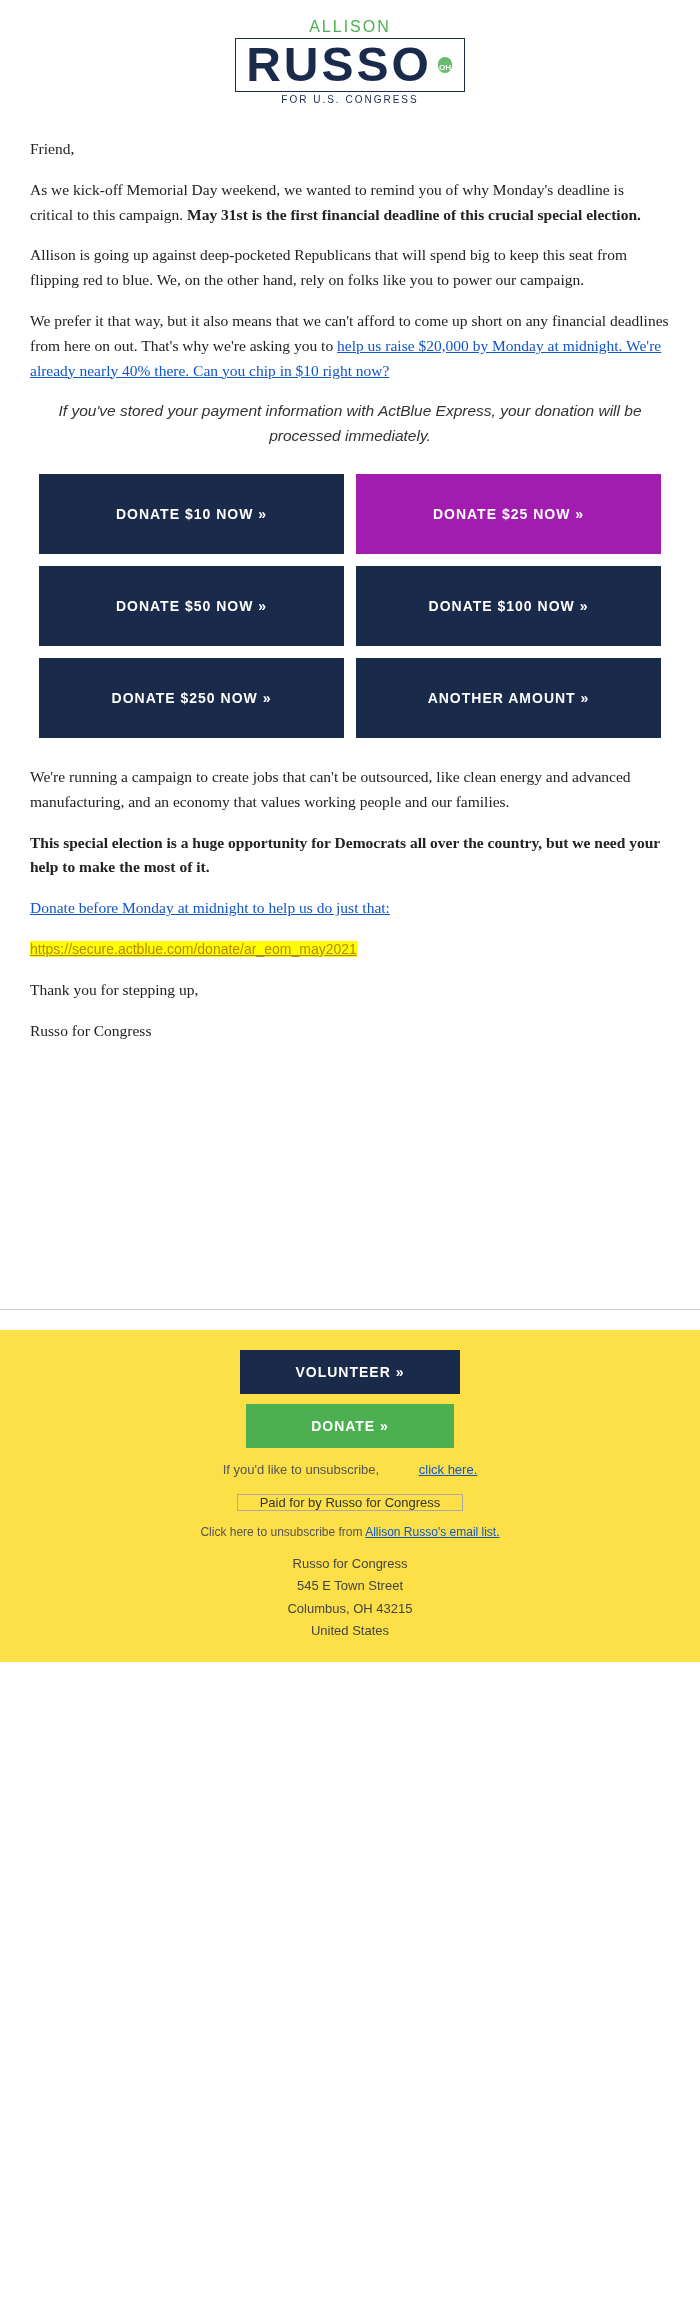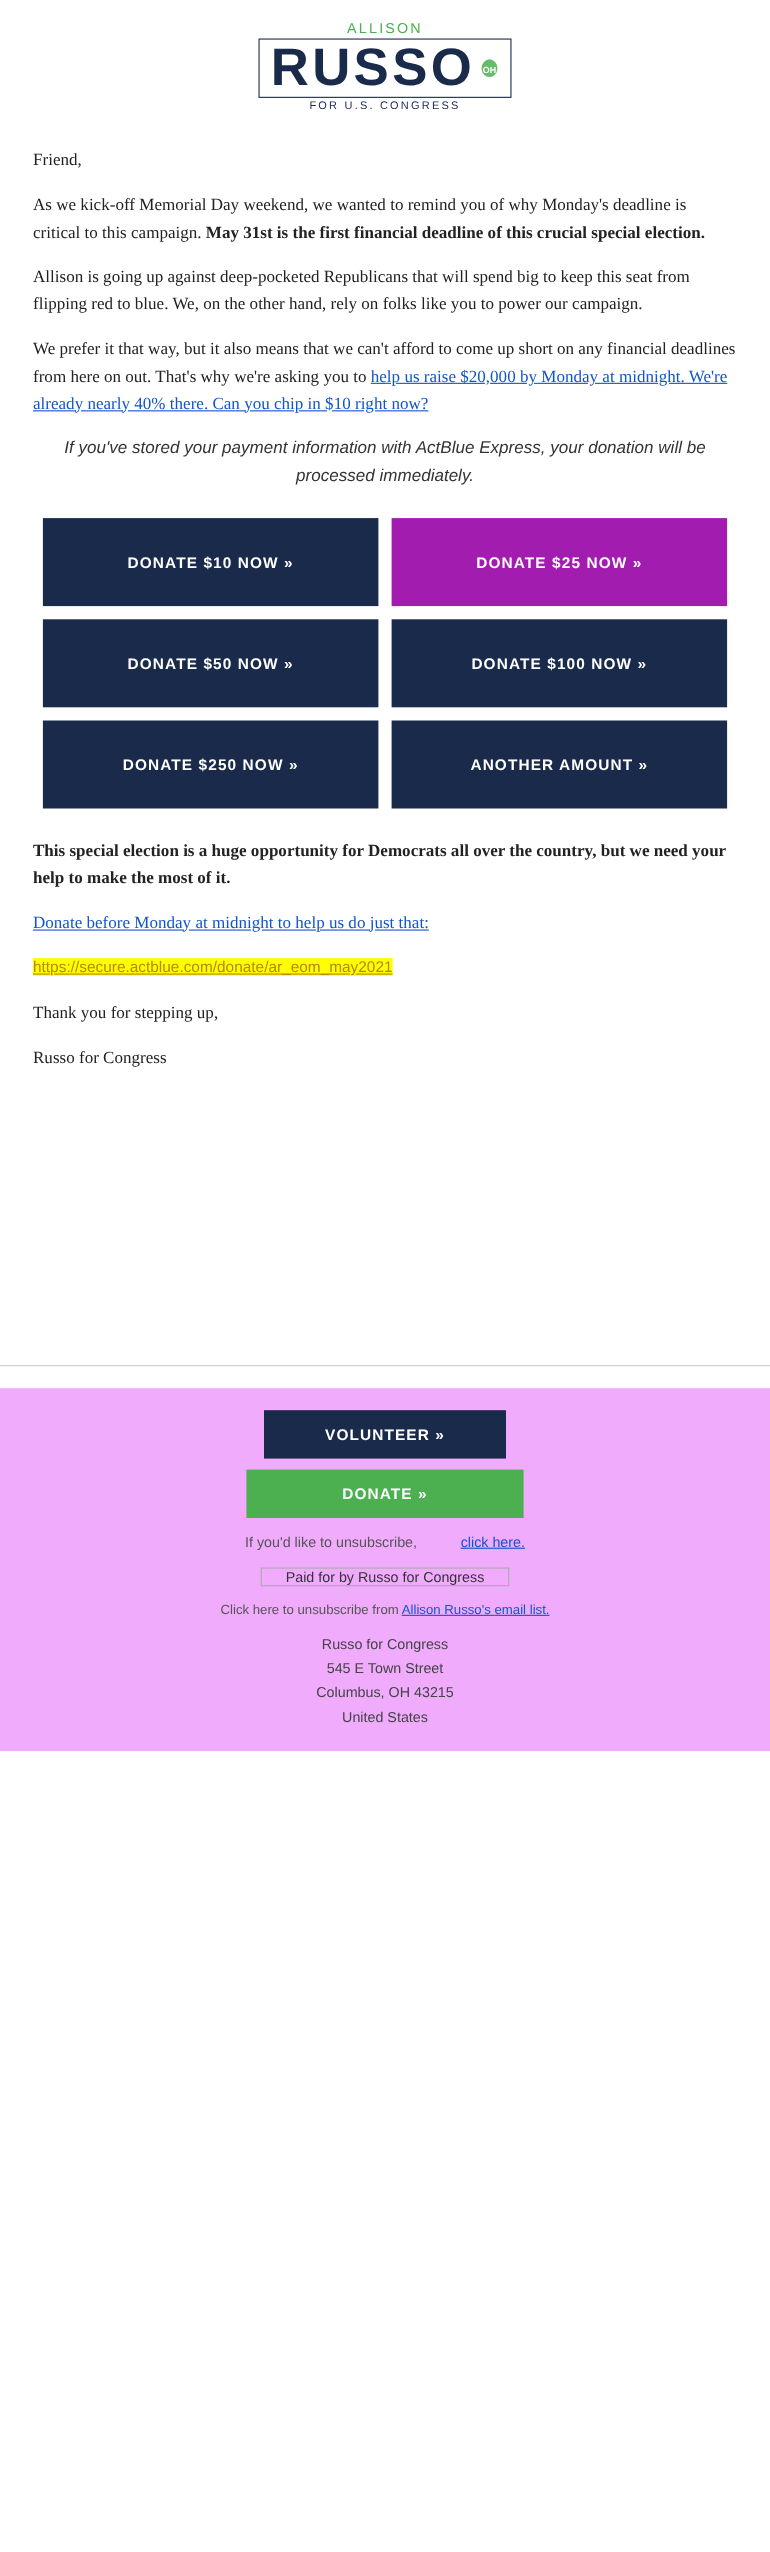--- a/index.html
+++ b/index.html
@@ -21,21 +21,21 @@
     .header {
       text-align: center;
       padding: 18px 0 10px 0;
       border-bottom: none;
     }
     .header-logo {
       display: inline-block;
       text-align: center;
     }
     .logo-allison {
-      font-size: 13px;
+      font-size: 16px;
       color: #4caf50;
       letter-spacing: 2px;
       font-family: Arial, sans-serif;
       text-transform: uppercase;
       display: block;
       margin-bottom: 0;
     }
     .logo-russo {
       font-size: 48px;
       font-weight: 900;
@@ -130,21 +130,21 @@
 
     
     .section-separator {
       border: none;
       border-top: 1px solid #ccc;
       margin: 30px 0 20px 0;
     }
 
     
     .footer-section {
-      background: #f0abfc;
+      background: #fde047;
       text-align: center;
       padding: 20px 30px 20px 30px;
     }
 
     .btn-volunteer {
       display: inline-block;
       background-color: #1a2a4a;
       color: #fff;
       font-family: Arial, sans-serif;
       font-size: 14px;
@@ -164,21 +164,21 @@
       color: #fff;
       font-family: Arial, sans-serif;
       font-size: 14px;
       font-weight: 900;
       letter-spacing: 1px;
       text-transform: uppercase;
       padding: 14px 24px;
       margin-bottom: 14px;
       cursor: pointer;
       border: none;
-      width: 252px;
+      width: 208px;
       text-align: center;
     }
 
     .unsubscribe-text {
       font-size: 13px;
       font-family: Arial, sans-serif;
       color: #555;
       margin-bottom: 16px;
     }
     .unsubscribe-link {
@@ -280,20 +280,21 @@
         <td>
           <button class="btn-donate btn-dark">DONATE $250 NOW »</button>
         </td>
         <td>
           <button class="btn-donate btn-dark">ANOTHER AMOUNT »</button>
         </td>
       </tr>
     </tbody>
       </table>
 
+    <p>We're running a campaign to create jobs that can't be outsourced, like clean energy and advanced manufacturing, and an economy that values working people and our families.</p>
 
     <p>
       <span class="bold">This special election is a huge opportunity for Democrats all over the country, but we need your help to make the most of it.</span>
     </p>
 
     <p>
       <a class="link-blue">Donate before Monday at midnight to help us do just that:</a>
     </p>
 
     <p>

